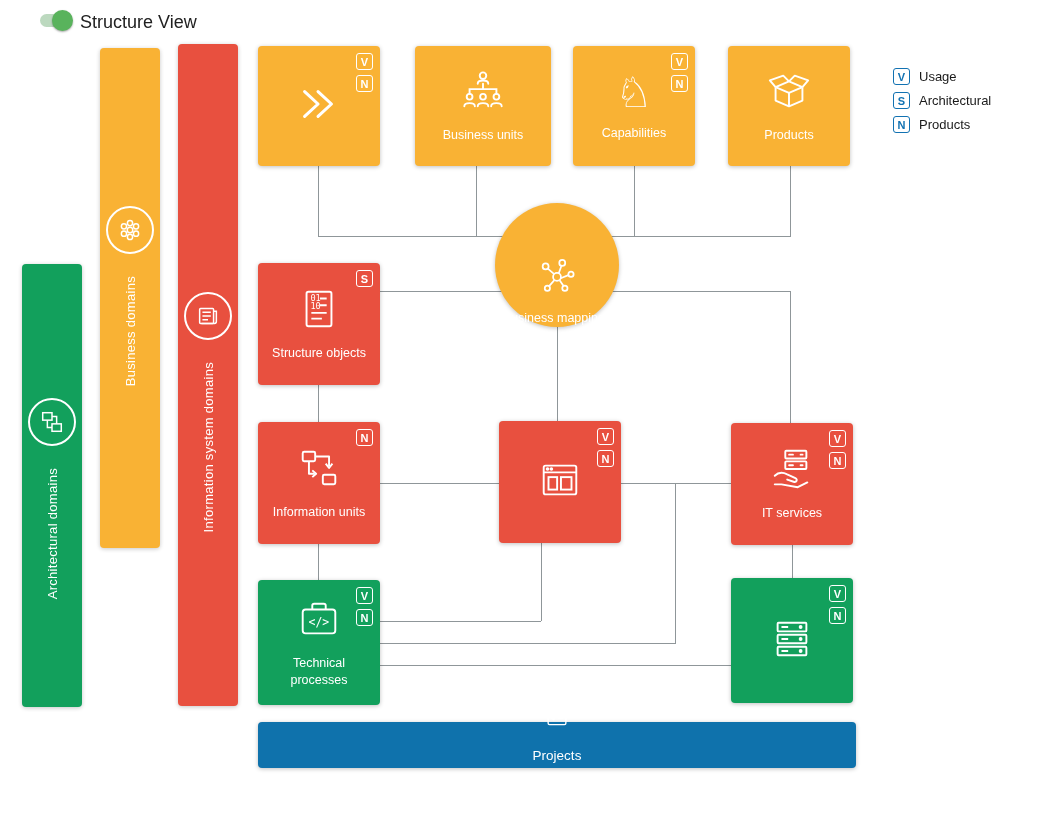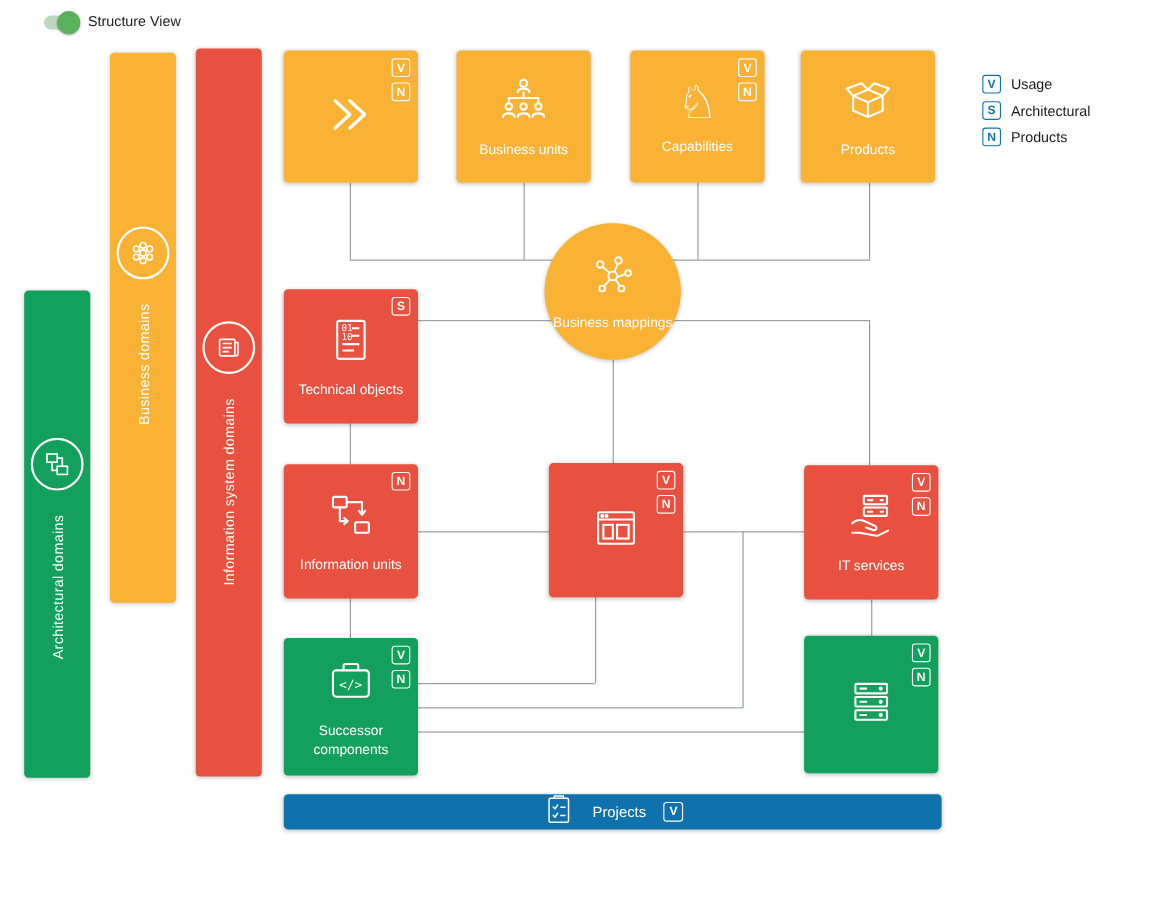--- a/index.html
+++ b/index.html
@@ -1,21 +1,21 @@
 <!DOCTYPE html>
 <html><head>
 <meta charset="utf-8">
 <style>
   html,body{margin:0;padding:0;}
   body{
     width:1046px;height:824px;position:relative;background:#ffffff;
     font-family:"Liberation Sans","DejaVu Sans",sans-serif;overflow:hidden;
   }
   
-  .header-label{position:absolute;left:80px;top:12px;font-size:13px;color:#212121;z-index:2;}
+  .header-label{position:absolute;left:80px;top:12px;font-size:18px;color:#212121;z-index:2;}
   .toggle{position:absolute;left:40px;top:14px;width:30px;height:13px;border-radius:7px;background:#bcd9bf;z-index:2;cursor:pointer;}
   .toggle .knob{position:absolute;right:-3px;top:-4px;width:21px;height:21px;border-radius:50%;background:#59b35c;box-shadow:0 1px 2px rgba(0,0,0,.35);}
   
   #connectors{position:absolute;inset:0;z-index:0;}
   .cl{position:absolute;background:#8f9699;}
   
   .vbar{position:absolute;width:60px;border-radius:4px;color:#fff;display:flex;flex-direction:column;align-items:center;z-index:1;box-shadow:0 1px 4px rgba(0,0,0,.22);}
   .vbar .circle-icon{width:44px;height:44px;border:2px solid #fff;border-radius:50%;display:flex;align-items:center;justify-content:center;flex:0 0 auto;}
   .vbar .vlabel{writing-mode:vertical-rl;transform:rotate(180deg);font-size:13px;margin-top:22px;white-space:nowrap;letter-spacing:.3px;}
   
@@ -23,21 +23,21 @@
   .node .label{font-size:12.5px;line-height:1.35;padding:0 7px;margin-top:9px;}
   .badges{position:absolute;top:7px;right:7px;display:flex;flex-direction:column;gap:5px;}
   .badge{width:17px;height:17px;border:1.5px solid #fff;border-radius:3px;color:#fff;font-size:11px;font-weight:bold;display:flex;align-items:center;justify-content:center;box-sizing:border-box;background:transparent;}
   .circle-node{border-radius:50%;}
   .yellow{background:#F9B234;}
   .red{background:#E8503F;}
   .green{background:#12A05C;}
   .blue{background:#0F72AC;}
   .knight{font-size:42px;line-height:46px;color:#fff;font-family:"DejaVu Sans",sans-serif;}
   
-  .projects{position:absolute;left:258px;top:722px;width:598px;height:32px;border-radius:4px;display:flex;flex-direction:row;align-items:center;justify-content:center;gap:16px;color:#fff;z-index:1;box-shadow:0 1px 4px rgba(0,0,0,.25);cursor:pointer;}
+  .projects{position:absolute;left:258px;top:722px;width:598px;height:46px;border-radius:4px;display:flex;flex-direction:column;align-items:center;justify-content:center;gap:16px;color:#fff;z-index:1;box-shadow:0 1px 4px rgba(0,0,0,.25);cursor:pointer;}
   .projects .label{font-size:13.5px;margin:0;padding:0;}
   .badge.inline{position:static;width:18px;height:18px;}
   
   .legend{position:absolute;left:893px;top:68px;display:flex;flex-direction:column;gap:7px;z-index:2;}
   .legend-row{display:flex;align-items:center;gap:9px;font-size:13px;color:#1a1a1a;}
   .legend-badge{width:17px;height:17px;border:1px solid #1272B2;color:#1272B2;border-radius:3px;font-size:11px;font-weight:bold;display:flex;align-items:center;justify-content:center;background:#fff;box-sizing:border-box;}
 </style>
 </head>
 <body>
 
@@ -125,21 +125,21 @@
     <span class="badge">N</span>
   </div>
   <span>
     <svg width="46" height="46" viewBox="0 0 48 48" fill="none" stroke="#fff" stroke-width="3.2" stroke-linecap="round" stroke-linejoin="round">
       <polyline points="9,11 23,24 9,37"></polyline>
         <polyline points="23,11 37,24 23,37"></polyline>
     </svg>
   </span>
 </div>
 
-<div class="node yellow" style="left:415px;top:46px;width:122px;height:120px;justify-content:center;">
+<div class="node yellow" style="left:415px;top:46px;width:136px;height:120px;justify-content:center;">
   <span>
     <svg width="46" height="46" viewBox="0 0 48 48" fill="none" stroke="#fff" stroke-width="2" stroke-linecap="round">
       <circle cx="24" cy="8" r="3.4"></circle>
       <path d="M18.5 16.5c0-4.5 11-4.5 11 0"></path>
       <path d="M24 16.5V22M10 27v-5h28v5"></path>
       <circle cx="10" cy="30" r="3"></circle>
         <circle cx="24" cy="30" r="3"></circle>
         <circle cx="38" cy="30" r="3"></circle>
       <path d="M4.5 40c0-4.5 11-4.5 11 0M18.5 40c0-4.5 11-4.5 11 0M32.5 40c0-4.5 11-4.5 11 0"></path>
     </svg>
@@ -163,21 +163,21 @@
       <path d="M10 20v14l14 6 14-6V20"></path>
       <path d="M24 26v14"></path>
       <path d="M10 20L24 14L38 20"></path>
       <path d="M10 20L4 13L18 8L24 14"></path>
       <path d="M38 20L44 13L30 8L24 14"></path>
     </svg>
   </span>
   <div class="label">Products</div>
 </div>
 
-<div class="node circle-node yellow" style="left:495px;top:203px;width:124px;height:124px;">
+<div class="node circle-node yellow" style="left:495px;top:203px;width:124px;height:124px;justify-content:flex-end;">
   <span>
     <svg width="42" height="42" viewBox="0 0 48 48" fill="none" stroke="#fff" stroke-width="2">
       <circle cx="24" cy="25" r="4.5"></circle>
       <circle cx="11" cy="13" r="3.4"></circle>
         <circle cx="30" cy="9" r="3.4"></circle>
         <circle cx="40" cy="22" r="3"></circle>
       <circle cx="13" cy="38" r="3"></circle>
         <circle cx="33" cy="38" r="3"></circle>
       <path d="M20.8 21.8L13.5 15.5M26 20.9L29 12.5M28.3 26.5L37 23M21 28.8L15 35.5M27 28.8L31.5 35.3"></path>
     </svg>
@@ -190,21 +190,21 @@
     <span class="badge">S</span>
   </div>
   <span>
     <svg width="46" height="46" viewBox="0 0 48 48" fill="none" stroke="#fff" stroke-width="2">
       <rect x="11" y="6" width="26" height="36" rx="2"></rect>
       <path d="M25 13h7M25 20h7M16 28h16M16 34h11"></path>
       <text x="15" y="16" font-size="9" fill="#fff" stroke="none" font-family="DejaVu Sans Mono, monospace">01</text>
       <text x="15" y="24" font-size="9" fill="#fff" stroke="none" font-family="DejaVu Sans Mono, monospace">10</text>
     </svg>
   </span>
-  <div class="label">Technical objects</div>
+  <div class="label">Structure objects</div>
 </div>
 
 <div class="node red" style="left:258px;top:422px;width:122px;height:122px;">
   <div class="badges">
     <span class="badge">N</span>
   </div>
   <span>
     <svg width="46" height="46" viewBox="0 0 48 48" fill="none" stroke="#fff" stroke-width="2" stroke-linejoin="round">
       <rect x="7" y="7" width="13" height="10" rx="1.5"></rect>
       <rect x="28" y="31" width="13" height="10" rx="1.5"></rect>
@@ -256,21 +256,21 @@
     <span class="badge">V</span>
     <span class="badge">N</span>
   </div>
   <span>
     <svg width="46" height="46" viewBox="0 0 48 48" fill="none" stroke="#fff" stroke-width="2">
       <rect x="7" y="14" width="34" height="25" rx="3"></rect>
       <path d="M17 14v-4a2 2 0 0 1 2-2h10a2 2 0 0 1 2 2v4"></path>
       <text x="13" y="31.5" font-size="12" fill="#fff" stroke="none" font-family="DejaVu Sans Mono, monospace">&lt;/&gt;</text>
     </svg>
   </span>
-  <div class="label">Successor components</div>
+  <div class="label">Technical processes</div>
 </div>
 
 <div class="node green" style="left:731px;top:578px;width:122px;height:125px;">
   <div class="badges">
     <span class="badge">V</span>
     <span class="badge">N</span>
   </div>
   <span>
     <svg width="46" height="46" viewBox="0 0 48 48" fill="none" stroke="#fff" stroke-width="2">
       <rect x="9" y="7" width="30" height="9" rx="1"></rect>

